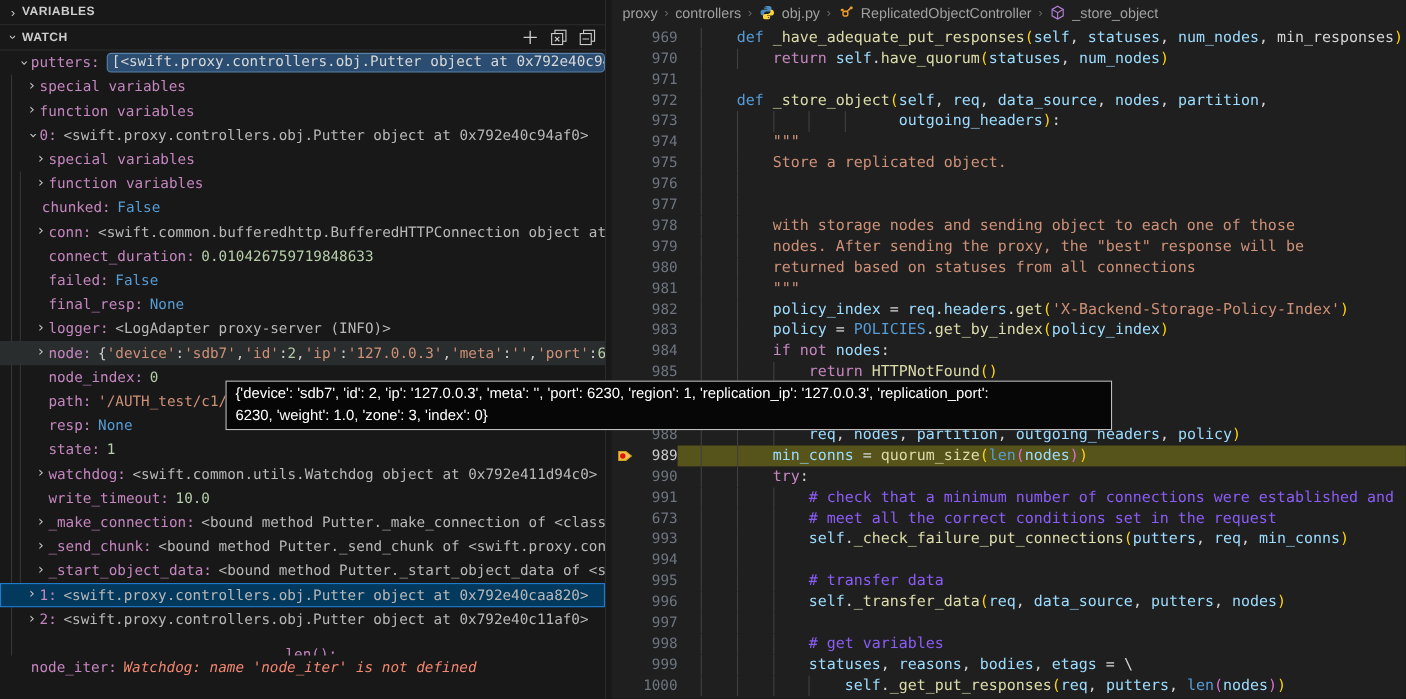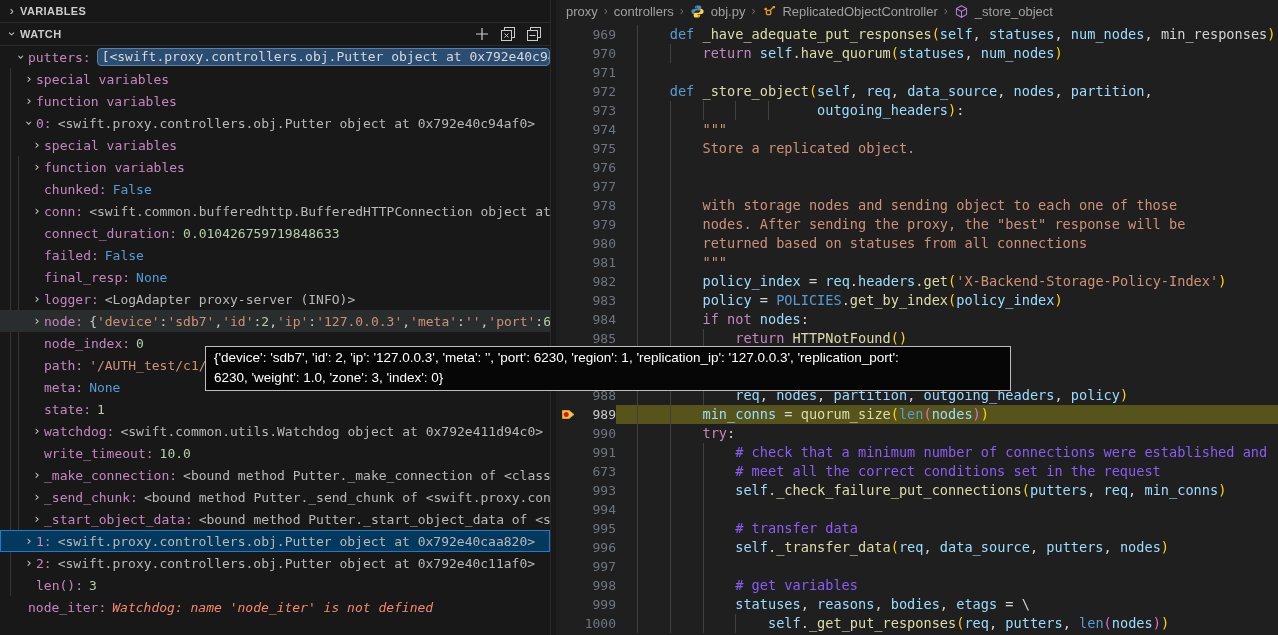--- a/index.html
+++ b/index.html
@@ -128,21 +128,21 @@
             <span class="wv-obj">&lt;swift.proxy.controllers.obj.Putter object at 0x792e40c94af0&gt;</span>
           </div>
           <div class="wrow" style="padding-left: 30px;">
             <span class="chev">›</span>
             <span class="wname">special variables</span>
           </div>
           <div class="wrow" style="padding-left: 30px;">
             <span class="chev">›</span>
             <span class="wname">function variables</span>
           </div>
-          <div class="wrow" style="padding-left: 30px; align-items: center;">
+          <div class="wrow" style="padding-left: 24px; align-items: center;">
             <span class="chev"></span>
             <span class="wname">chunked:</span>
             <span class="wv-kw">False</span>
           </div>
           <div class="wrow" style="padding-left: 30px;">
             <span class="chev">›</span>
             <span class="wname">conn:</span>
             <span class="wv-obj">&lt;swift.common.bufferedhttp.BufferedHTTPConnection object at 0x792e40c1…</span>
           </div>
           <div class="wrow" style="padding-left: 30px;">
@@ -194,21 +194,21 @@
             <span class="wname">node_index:</span>
             <span class="wv-num">0</span>
           </div>
           <div class="wrow" style="padding-left: 30px;">
             <span class="chev"></span>
             <span class="wname">path:</span>
             <span class="wv-str">'/AUTH_test/c1/f04</span>
           </div>
           <div class="wrow" style="padding-left: 30px;">
             <span class="chev"></span>
-            <span class="wname">meta:</span>
+            <span class="wname">resp:</span>
             <span class="wv-kw">None</span>
           </div>
           <div class="wrow" style="padding-left: 30px;">
             <span class="chev"></span>
             <span class="wname">state:</span>
             <span class="wv-num">1</span>
           </div>
           <div class="wrow" style="padding-left: 30px;">
             <span class="chev">›</span>
             <span class="wname">watchdog:</span>
@@ -237,21 +237,21 @@
           <div class="wrow selected" style="padding-left: 22px;">
             <span class="chev">›</span>
             <span class="wname">1:</span>
             <span class="wv-obj">&lt;swift.proxy.controllers.obj.Putter object at 0x792e40caa820&gt;</span>
           </div>
           <div class="wrow" style="padding-left: 22px;">
             <span class="chev">›</span>
             <span class="wname">2:</span>
             <span class="wv-obj">&lt;swift.proxy.controllers.obj.Putter object at 0x792e40c11af0&gt;</span>
           </div>
-          <div class="wrow" style="padding-left: 22px;">
+          <div class="wrow" style="padding-left: 22px; flex-direction: column;">
             <span class="chev"></span>
             <span class="wname">len():</span>
             <span class="wv-num">3</span>
           </div>
           <div class="wrow" style="padding-left: 14px;">
             <span class="chev"></span>
             <span class="wname">node_iter:</span>
             <span class="wv-err">Watchdog: name 'node_iter' is not defined</span>
           </div>
         </div>

